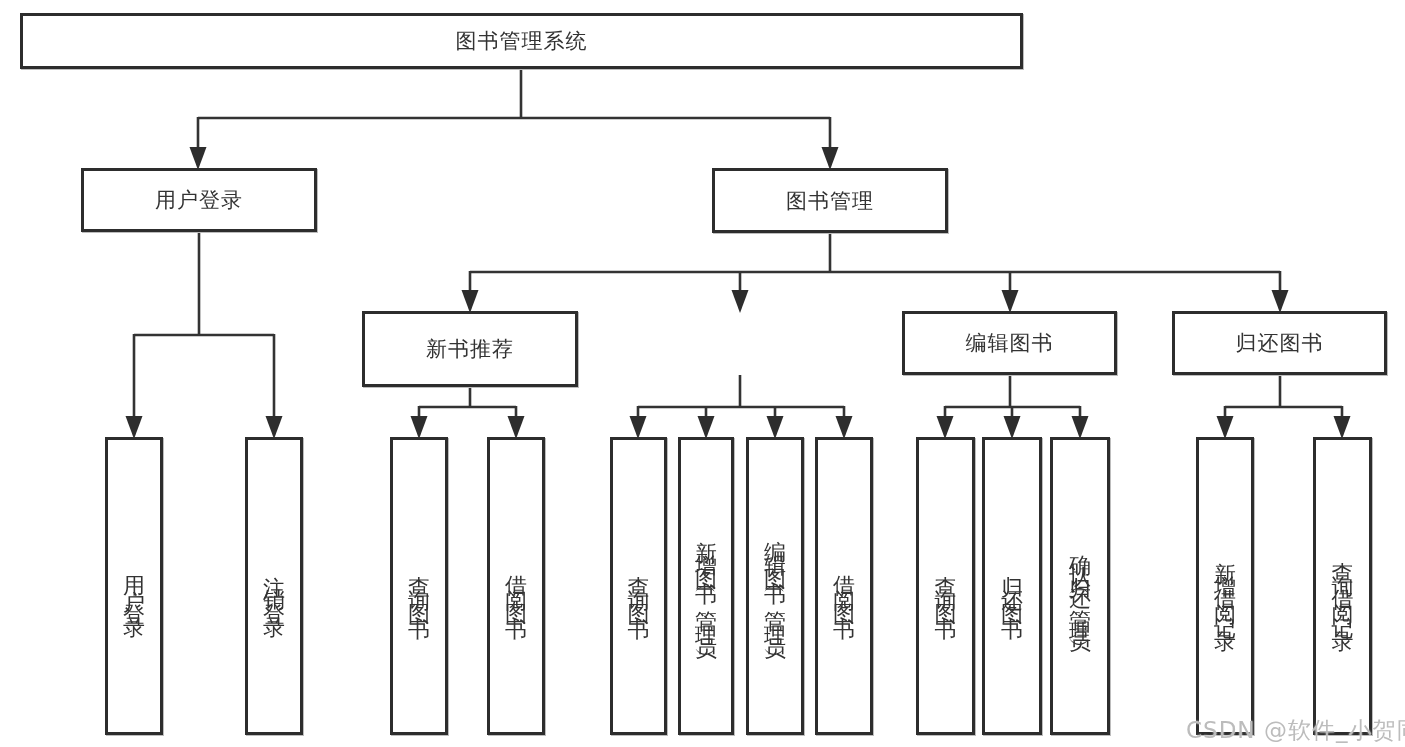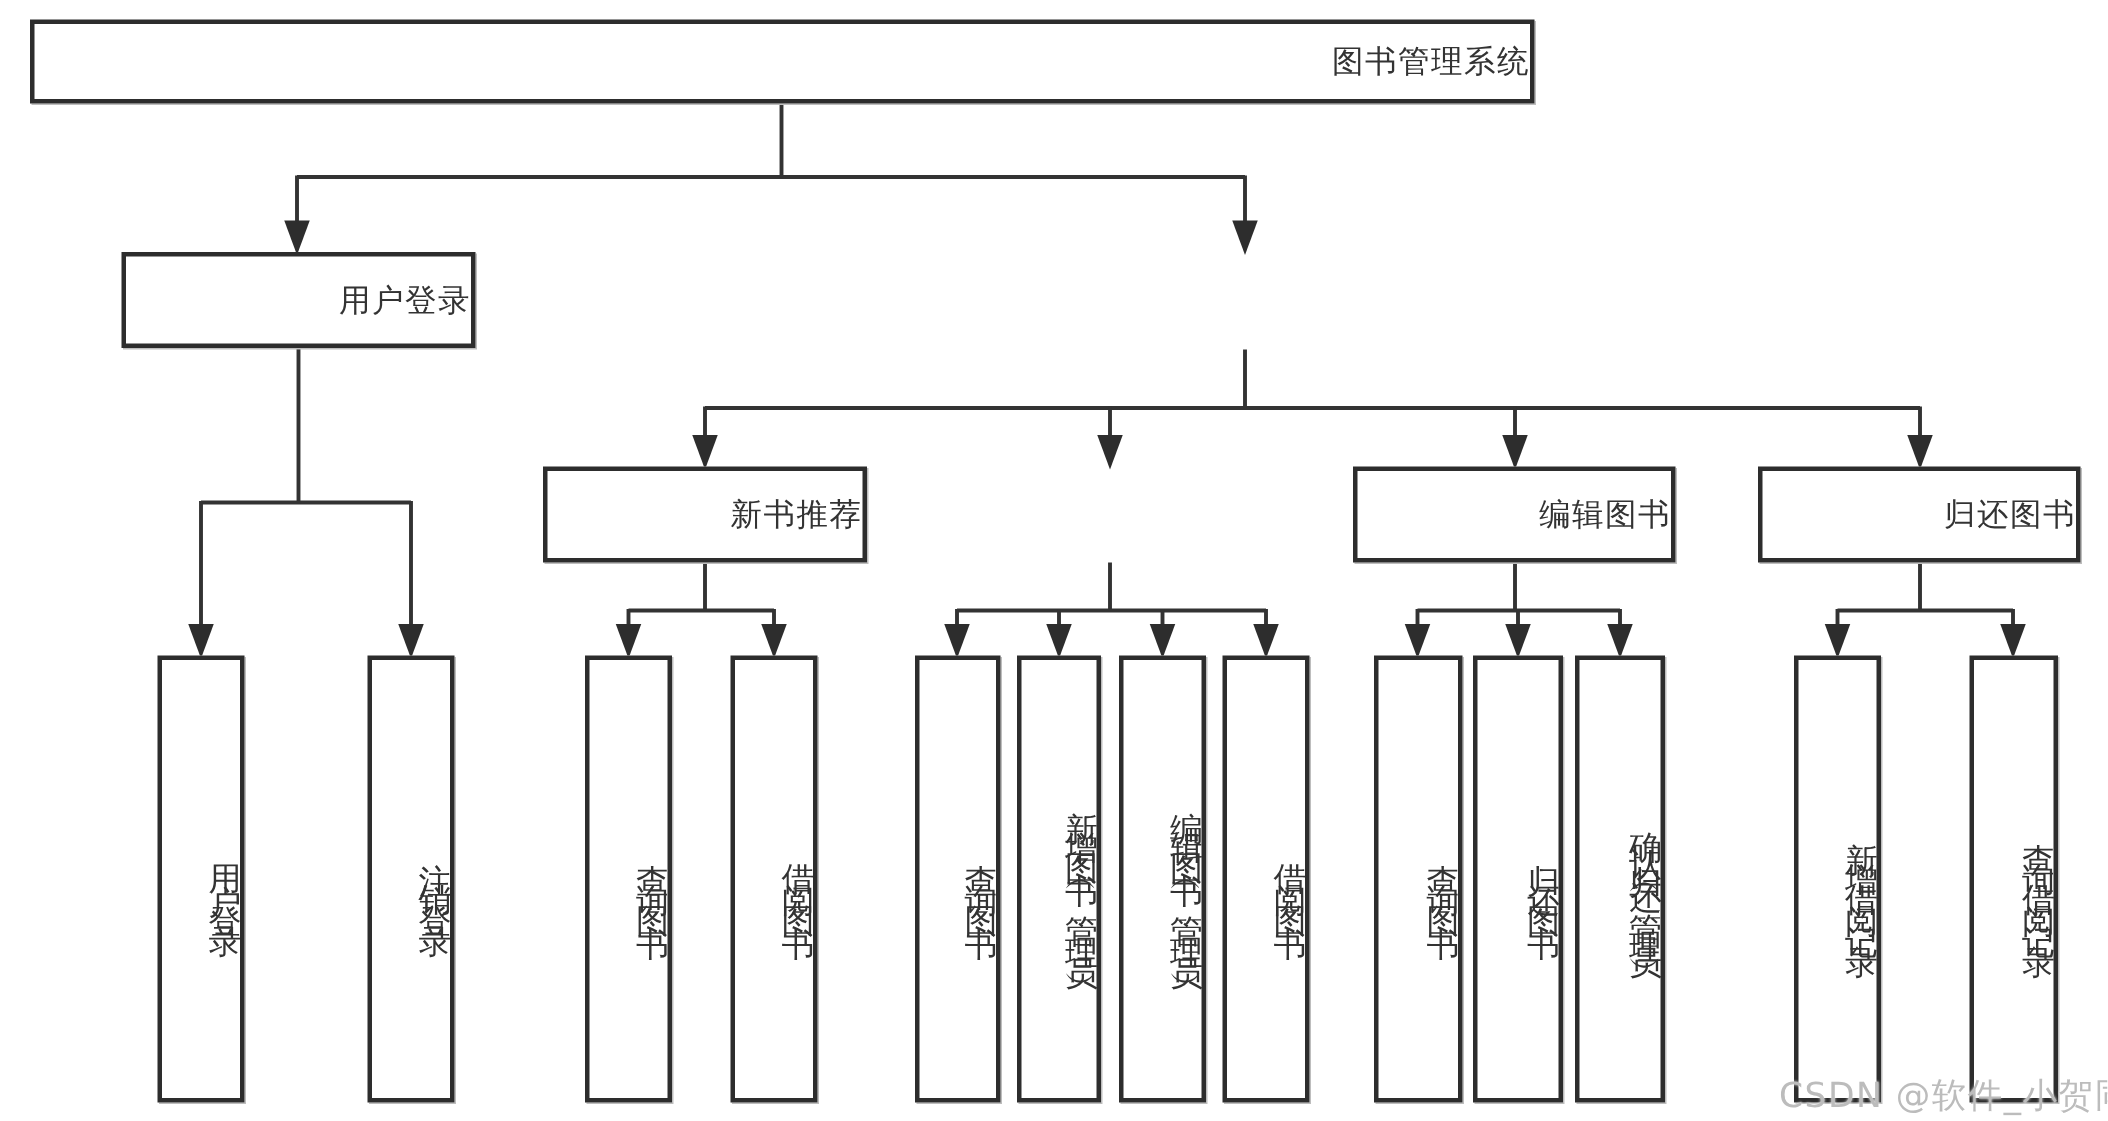--- a/index.html
+++ b/index.html
@@ -3,21 +3,21 @@
 <meta charset="utf-8">
 <style>
   html,body{margin:0;padding:0;background:#ffffff;}
   .stage{
     position:relative;width:1405px;height:747px;background:#ffffff;overflow:hidden;
     font-family:"DejaVu Sans", sans-serif;color:#333333;
   }
   .wires{position:absolute;left:0;top:0;z-index:0;}
   .box{
     position:absolute;background:#ffffff;border:3px solid #2d2d2d;box-sizing:border-box;
-    display:flex;align-items:center;justify-content:flex-end;z-index:1;
+    display:flex;align-items:center;justify-content:center;z-index:1;
     box-shadow:1px 1px 0 0 #bdbdbd;
   }
   .box .hlabel{font-size:21px;letter-spacing:1px;color:#333333;white-space:nowrap;}
   .leaf .vtext{
     writing-mode:vertical-rl;text-orientation:mixed;
     font-size:22px;letter-spacing:14px;color:#333333;line-height:1;
   }
   .watermark{
     position:absolute;left:1186px;top:715px;z-index:3;
     font-size:23px;color:#bcbcbc;letter-spacing:1px;white-space:nowrap;
@@ -105,22 +105,25 @@
     </g>
   </svg>
 
   <div class="box" style="left:20px;top:13px;width:1003px;height:56px">
     <span class="hlabel">图书管理系统</span>
   </div>
 
   <div class="box" style="left:81px;top:168px;width:236px;height:64px">
     <span class="hlabel">用户登录</span>
   </div>
+  <div class="box" style="left:712px;top:168px;width:236px;height:65px">
+    <span class="hlabel">图书管理</span>
+  </div>
 
-  <div class="box" style="left:362px;top:311px;width:216px;height:64px">
+  <div class="box" style="left:362px;top:311px;width:216px;height:76px">
     <span class="hlabel">新书推荐</span>
   </div>
   <div class="box" style="left:902px;top:311px;width:215px;height:64px">
     <span class="hlabel">编辑图书</span>
   </div>
   <div class="box" style="left:1172px;top:311px;width:215px;height:64px">
     <span class="hlabel">归还图书</span>
   </div>
 
   <div class="box leaf" style="left:105px;top:437px;width:58px;height:298px">

